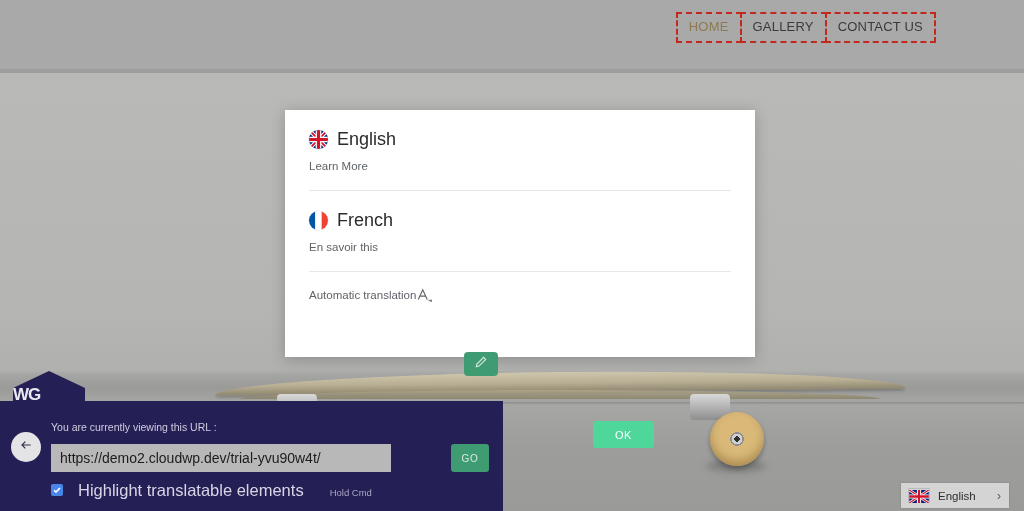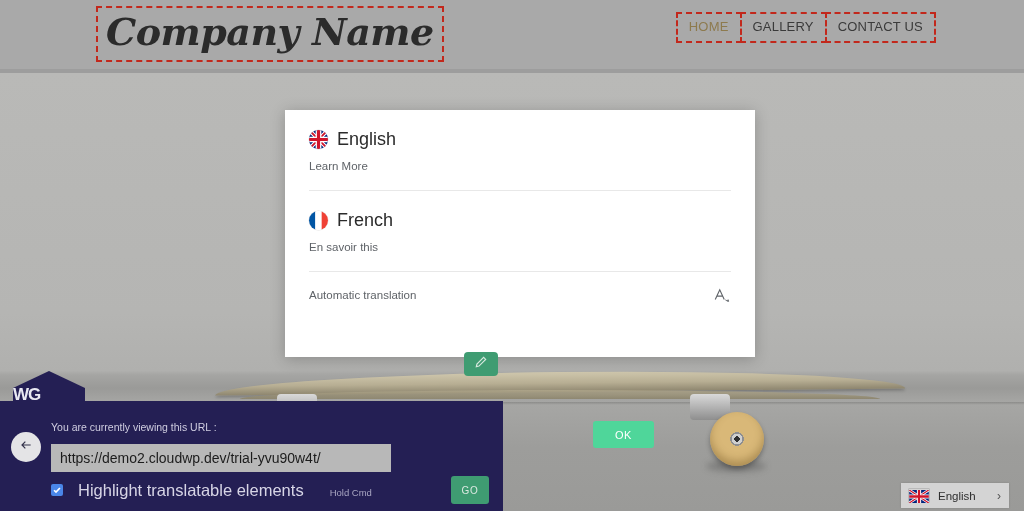--- a/index.html
+++ b/index.html
@@ -118,21 +118,21 @@
   }
   .lang-sub {
     margin-top: 9px;
     font-size: 11.5px; color: #5f6368; line-height: 14px;
   }
   .divider {
     margin: 17px 24px 0 24px;
     height: 1px; background: #e8e8e8;
   }
   .auto-row {
-    display: flex; align-items: center; justify-content: space-between;
+    display: flex; align-items: center; justify-content: flex-start;
     padding: 14px 24px 0 24px;
   }
   .auto-label { font-size: 11.5px; color: #5f6368; }
   .translate-icon {
     width: 18px; height: 18px; color: #5f6368;
   }
   .ok-btn {
     position: absolute; left: 308px; top: 311px;
     width: 61px; height: 27px;
     background: #4fd69a;
@@ -196,21 +196,20 @@
     font-family: "Liberation Sans", sans-serif;
     font-size: 14px; color: #1c1c1c;
   }
   .go-btn {
     position: absolute; left: 451px; top: 444px;
     width: 38px; height: 28px;
     background: #3f9c72; border: none; border-radius: 3px;
     color: #dbe8e1; font-size: 10px; letter-spacing: .6px;
     font-family: "Liberation Sans", sans-serif;
     cursor: pointer;
-    margin-top: 32px;
   }
   .hl-row {
     position: absolute; left: 51px; top: 480px;
     display: flex; align-items: baseline; gap: 15px;
   }
   .hl-check {
     width: 12px; height: 12px; border-radius: 2px;
     background: #4a86e8;
     display: inline-flex; align-items: center; justify-content: center;
     align-self: center;
@@ -250,23 +249,20 @@
     <div class="truck right"></div>
     <div class="wheel-shadow left"></div>
     <div class="wheel-shadow right"></div>
     <div class="wheel left"></div>
     <div class="wheel right"></div>
   </div>
 
   <div class="site-header"></div>
   <div class="header-strip"></div>
 
-  <div class="brand highlight-box">
-    <div class="brand-text">Company Name</div>
-  </div>
 
   <nav class="nav">
     <div class="nav-item active highlight-box">HOME</div>
     <div class="nav-item highlight-box">GALLERY</div>
     <div class="nav-item highlight-box">CONTACT US</div>
   </nav>
 
   <div class="dialog">
 
     <div class="lang-row">

